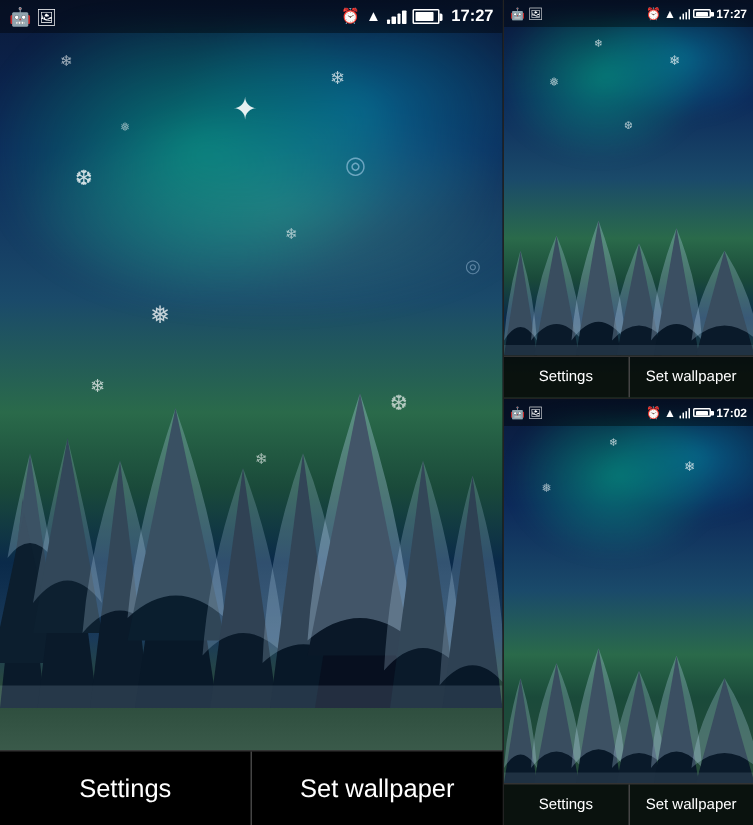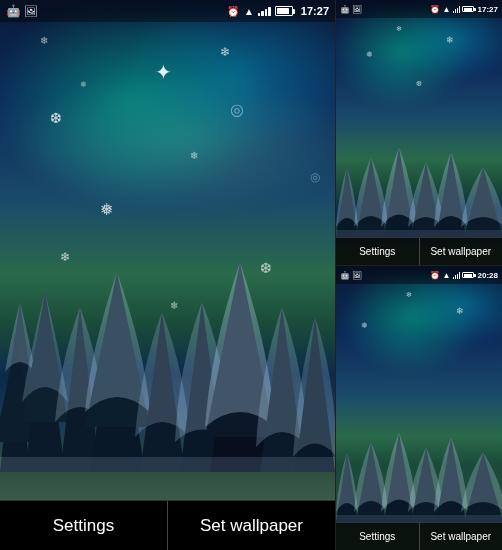--- a/index.html
+++ b/index.html
@@ -501,21 +501,21 @@
           <div style="background:#fff;width:1.5px;height:3.5px;border-radius:0.3px;"></div>
           <div style="background:#fff;width:1.5px;height:5px;border-radius:0.3px;"></div>
           <div style="background:#fff;width:1.5px;height:6.5px;border-radius:0.3px;"></div>
         </div>
         <div style="display:inline-flex;align-items:center;">
           <div style="width:12px;height:6px;border:1px solid #fff;border-radius:1px;padding:0.5px;">
             <div style="background:#fff;height:100%;width:90%;border-radius:0.3px;"></div>
           </div>
           <div style="width:1.5px;height:3px;background:#fff;border-radius:0 0.5px 0.5px 0;"></div>
         </div>
-        <span style="font-size:8px;font-weight:bold;">20:28</span>
+        <span style="font-size:8px;font-weight:bold;">17:02</span>
       </div>
     </div>
 
     <div class="right-bottom-aurora"></div>
 
     <span style="position:absolute;top:25px;left:70px;font-size:7px;color:rgba(255,255,255,0.7);">❄</span>
     <span style="position:absolute;top:55px;left:25px;font-size:8px;color:rgba(255,255,255,0.6);">❅</span>
     <span style="position:absolute;top:40px;left:120px;font-size:9px;color:rgba(255,255,255,0.7);">❄</span>
 
     <svg class="forest-right-bottom" viewBox="0 0 167 110" preserveAspectRatio="xMidYMax meet" xmlns="http://www.w3.org/2000/svg">

